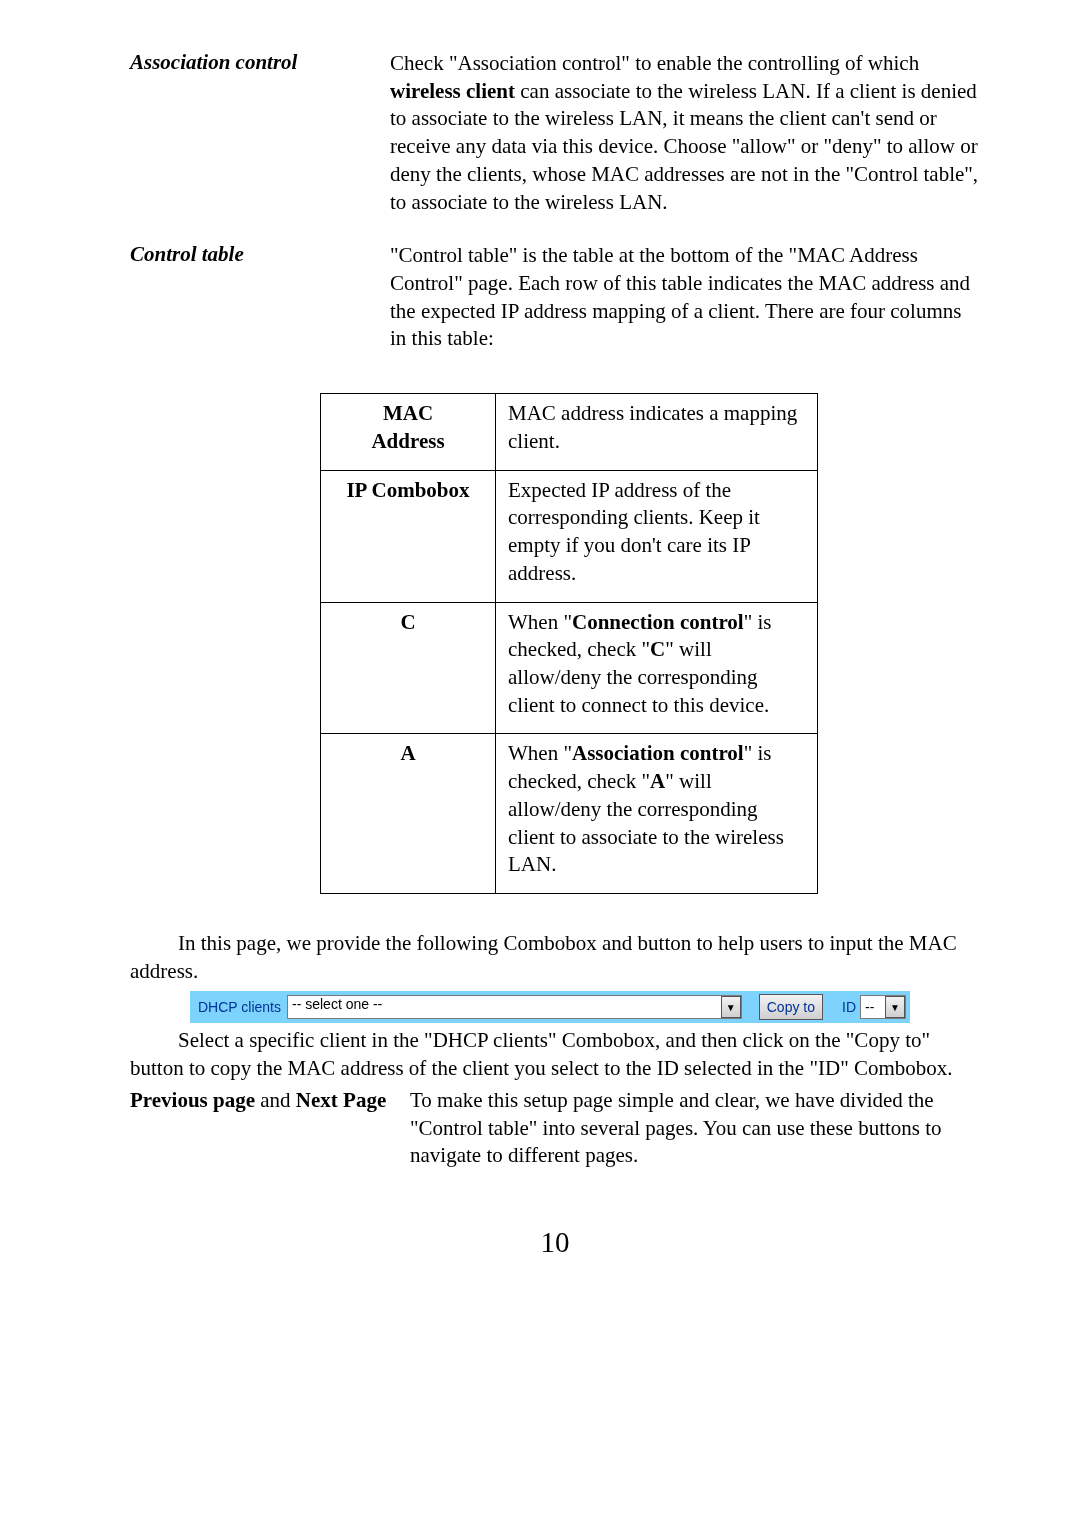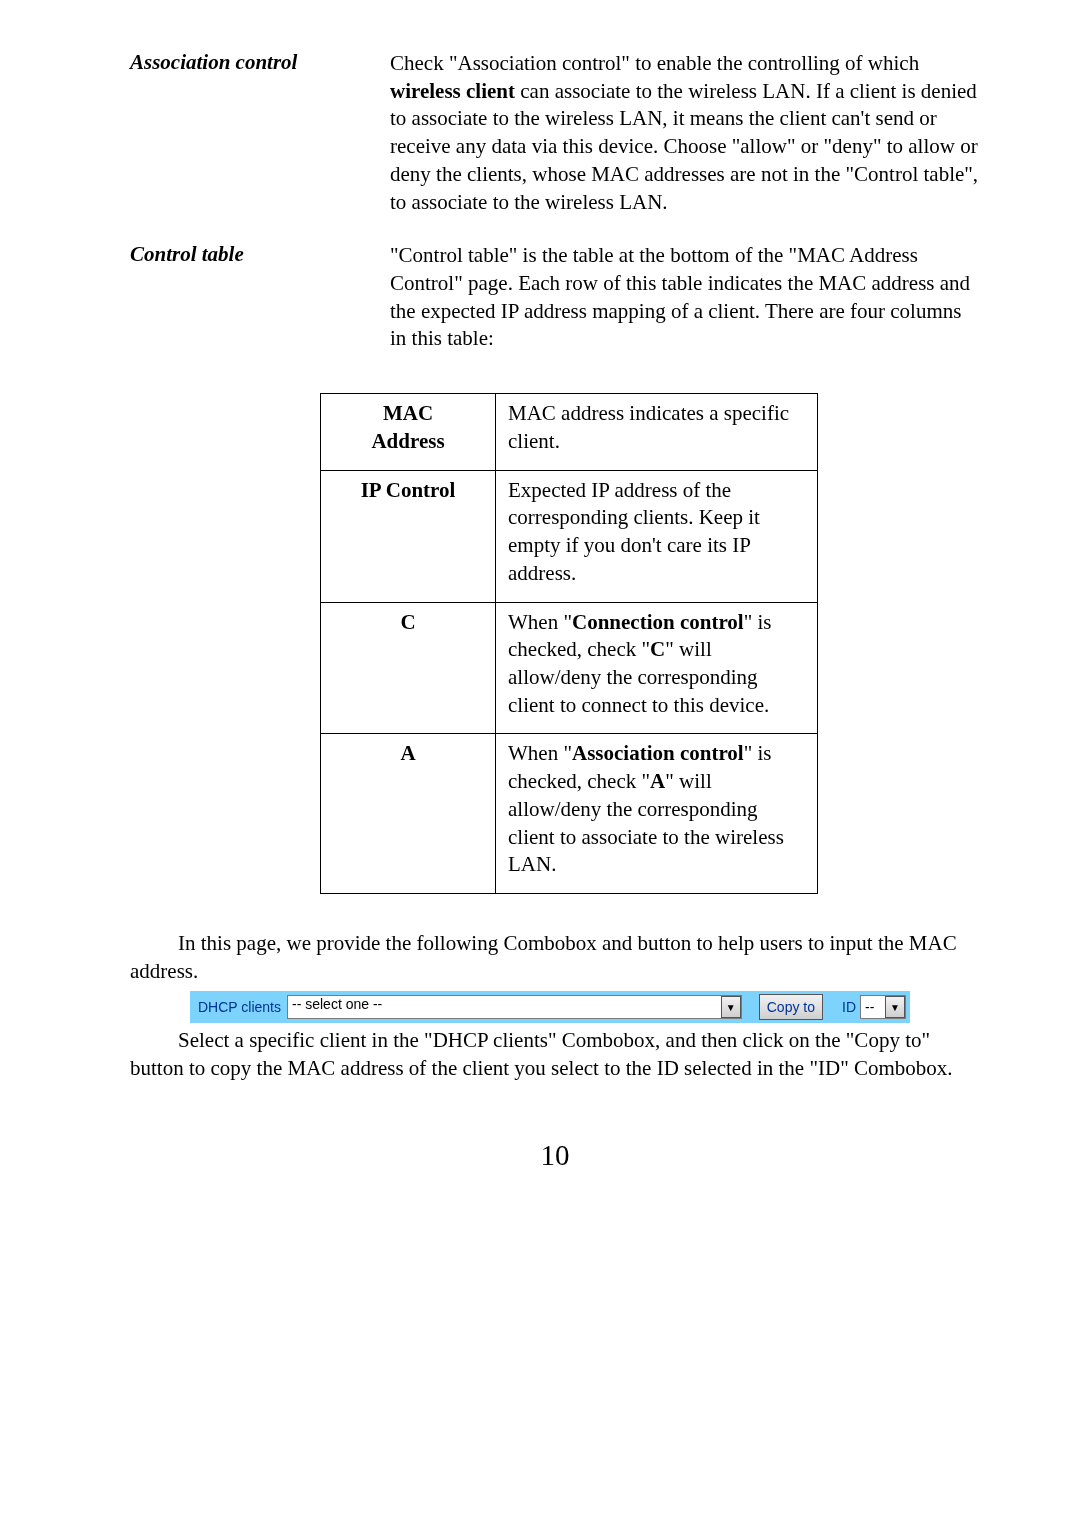--- a/index.html
+++ b/index.html
@@ -175,24 +175,24 @@
   </div>
 
   <div class="inner-table-wrap">
     <table class="inner">
       <tbody>
           <tr>
         <td class="col-label">
           <span>MAC</span><br>
           <span>Address</span>
         </td>
-        <td>MAC address indicates a specific client.</td>
+        <td>MAC address indicates a mapping client.</td>
       </tr>
       <tr>
-        <td class="col-label">IP Control</td>
+        <td class="col-label">IP Combobox</td>
         <td>Expected IP address of the corresponding clients. Keep it empty if you don't care its IP address.</td>
       </tr>
       <tr>
         <td class="col-label">C</td>
         <td>
           <span>When "</span><b>Connection control</b><span>" is checked, check "</span><b>C</b><span>" will allow/deny the corresponding client to connect to this device.</span>
         </td>
       </tr>
       <tr>
         <td class="col-label">A</td>
@@ -222,16 +222,22 @@
       <span class="val">--</span>
       <span class="arrow">▼</span>
     </div>
   </div>
 
 
   <div class="para">
     <span class="indent"></span><span>Select a specific client in the "DHCP clients" Combobox, and then click on the "Copy to" button to copy the MAC address of the client you select to the ID selected in the "ID" Combobox.</span>
   </div>
 
+  <div class="prev-next-row">
+    <div class="prev-next-label">
+      <span>Previous page</span><span style="font-weight:normal"> and </span><span>Next Page</span>
+    </div>
+    <div class="prev-next-body">To make this setup page simple and clear, we have divided the "Control table" into several pages. You can use these buttons to navigate to different pages.</div>
+  </div>
 
   <div class="page-num">10</div>
 
 </div>
 
 </body></html>

